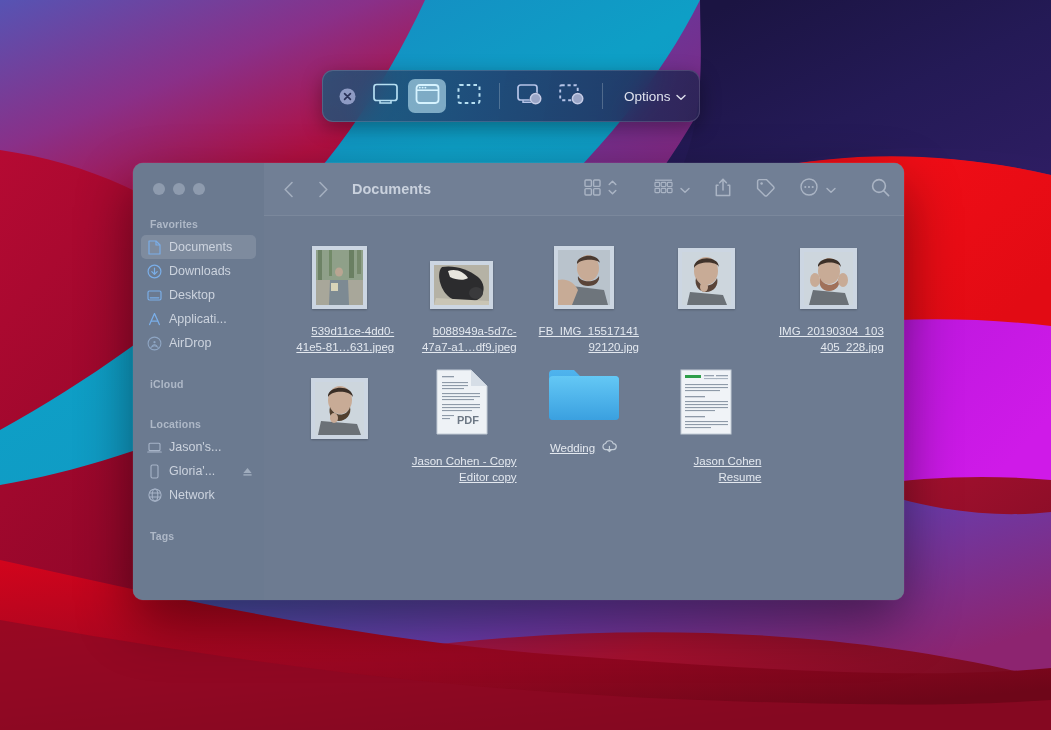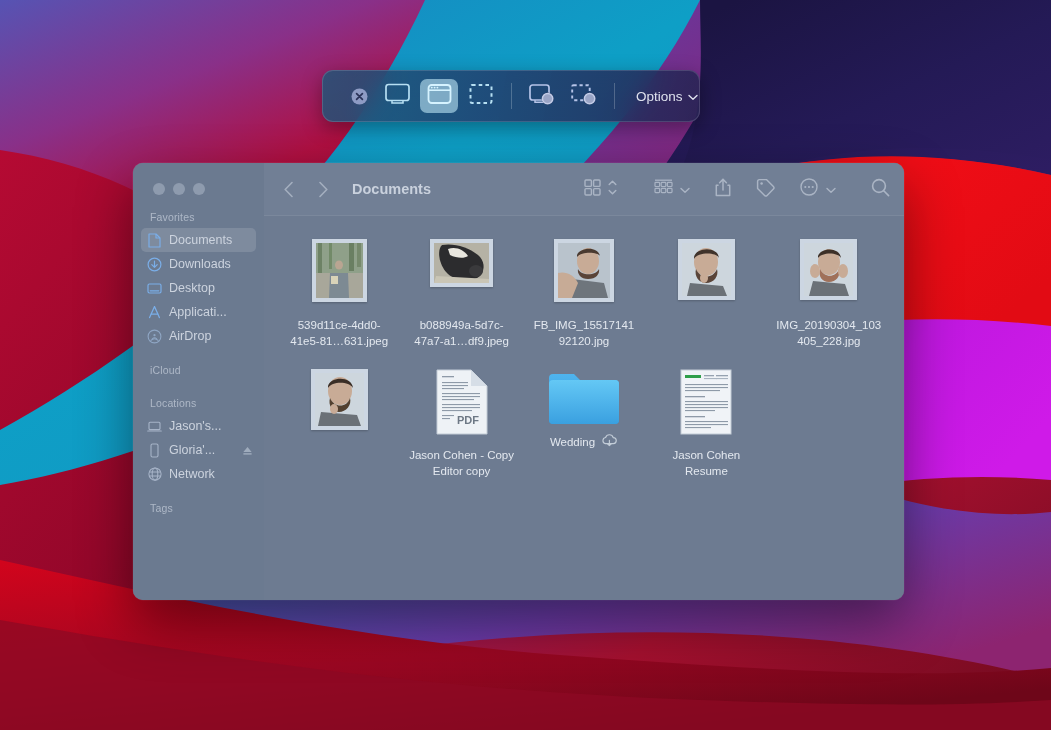--- a/index.html
+++ b/index.html
@@ -13,21 +13,21 @@
   
   #wallpaper { position:absolute; inset:0; overflow:hidden; }
   #wallpaper svg { position:absolute; inset:0; width:1051px; height:730px; display:block; }
 
   
   #shot-toolbar {
     position:absolute; left:322px; top:70px; width:378px; height:52px;
     border-radius:11px;
     background:linear-gradient(100deg, rgba(32,86,120,.84) 0%, rgba(34,62,108,.84) 42%, rgba(37,35,82,.86) 100%);
     box-shadow:0 6px 20px rgba(0,0,0,.35), inset 0 0 0 1px rgba(255,255,255,.14);
-    display:flex; align-items:center; padding:0 22px;
+    display:flex; align-items:center; padding:0 10px;
     backdrop-filter:blur(12px);
   }
   .shot-close { width:17px; height:17px; margin-left:7px; margin-right:8px; flex:0 0 auto; }
   .shot-btn {
     width:38px; height:34px; border-radius:7px; margin:0 2px;
     display:flex; align-items:center; justify-content:center; flex:0 0 auto;
   }
   .shot-btn.active { background:rgba(190,230,245,.60); }
   .shot-sep { width:1px; height:26px; background:rgba(255,255,255,.22); margin:0 9px; flex:0 0 auto; }
   #shot-options {
@@ -45,22 +45,22 @@
   }
 
   
   #sidebar {
     width:131px; flex:0 0 131px; background:#6b7a90;
     padding-top:0; position:relative;
   }
   #traffic { display:flex; gap:8px; padding:20px 0 0 20px; }
   #traffic span { width:12px; height:12px; border-radius:50%; background:#8e9bae; display:block; }
   .sb-header {
-    font-size:10.5px; font-weight:normal; color:#aeb8c7;
-    padding:4px 0 5px 17px; margin-top:12px; letter-spacing:.15px;
+    font-size:10.5px; font-weight:bold; color:#aeb8c7;
+    padding:4px 0 5px 17px; margin-top:19px; letter-spacing:.15px;
   }
   .sb-item {
     display:flex; align-items:center; gap:7px;
     height:24px; margin:0 8px; padding-left:6px; border-radius:5px;
     color:#ccd3de; font-size:12.5px; white-space:nowrap;
   }
   .sb-item.selected { background:rgba(255,255,255,.13); }
   .sb-icon { width:15px; height:15px; flex:0 0 15px; display:flex; align-items:center; justify-content:center; }
   .sb-eject { margin-left:auto; margin-right:3px; opacity:.65; display:flex; }
 
@@ -76,26 +76,26 @@
   .tb-spacer { flex:1; }
   .tb-btn { display:flex; align-items:center; gap:3px; opacity:.62; margin:0 9px; }
 
   
   #files {
     flex:1; padding:19px 14px 0 14px;
     display:grid; grid-template-columns:repeat(5,1fr);
     grid-auto-rows:130px; align-content:start;
   }
   .file { display:flex; flex-direction:column; align-items:center; padding-top:4px; }
-  .thumb-wrap { height:70px; display:flex; align-items:flex-start; justify-content:center; }
+  .thumb-wrap { height:70px; display:flex; align-items:flex-end; justify-content:center; }
   .photo { background:#ccd6e2; padding:4px; box-shadow:0 1px 2px rgba(0,0,0,.22); }
   .photo > div { width:100%; height:100%; background-size:cover; }
   .fname {
-    margin-top:9px; font-size:11.5px; color:#e3e8ef; text-align:center;
-    line-height:15.5px; max-width:110px; word-break:break-word;
+    margin-top:15px; font-size:11.5px; color:#e3e8ef; text-align:right;
+    line-height:15.5px; max-width:110px; word-break:break-word;text-decoration:underline;
   }
   .fname-row { display:flex; align-items:center; justify-content:center; gap:6px; }
 </style>
 </head>
 <body>
 
 <div id="wallpaper">
   <svg viewBox="0 0 1051 730" preserveAspectRatio="none">
     <defs>
       <linearGradient id="gBase" x1="0" y1="0" x2="1" y2="1">

